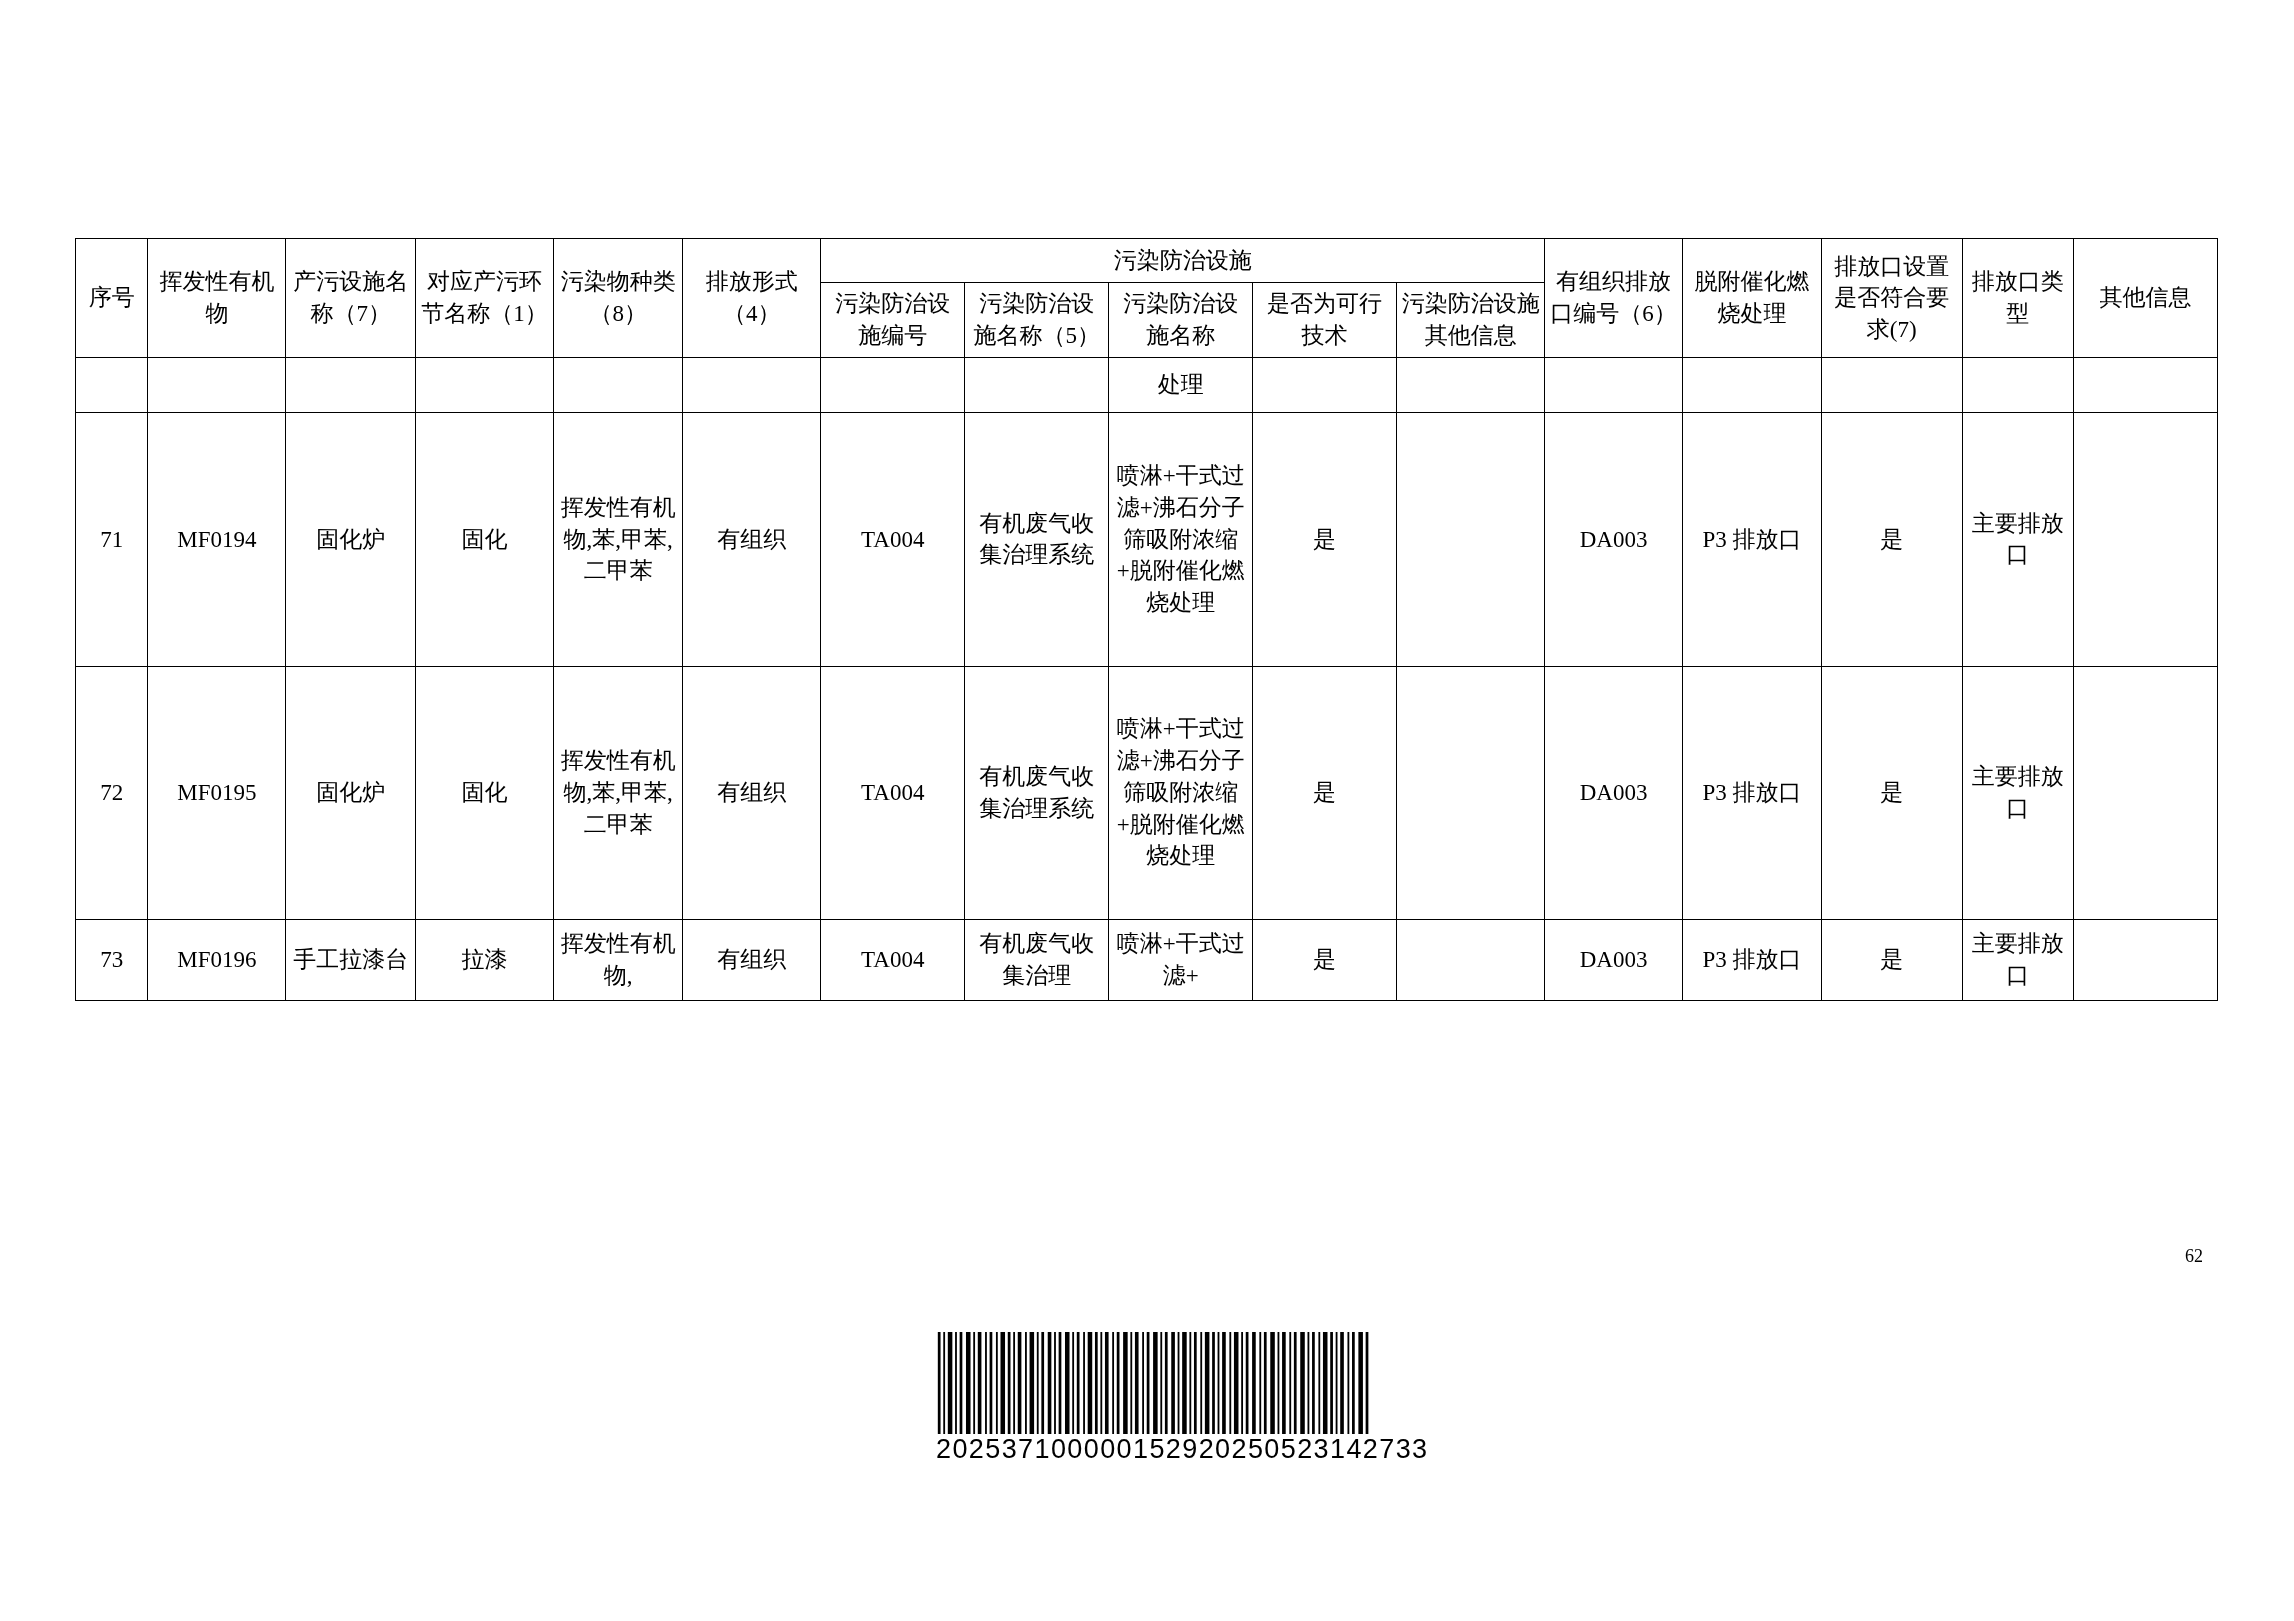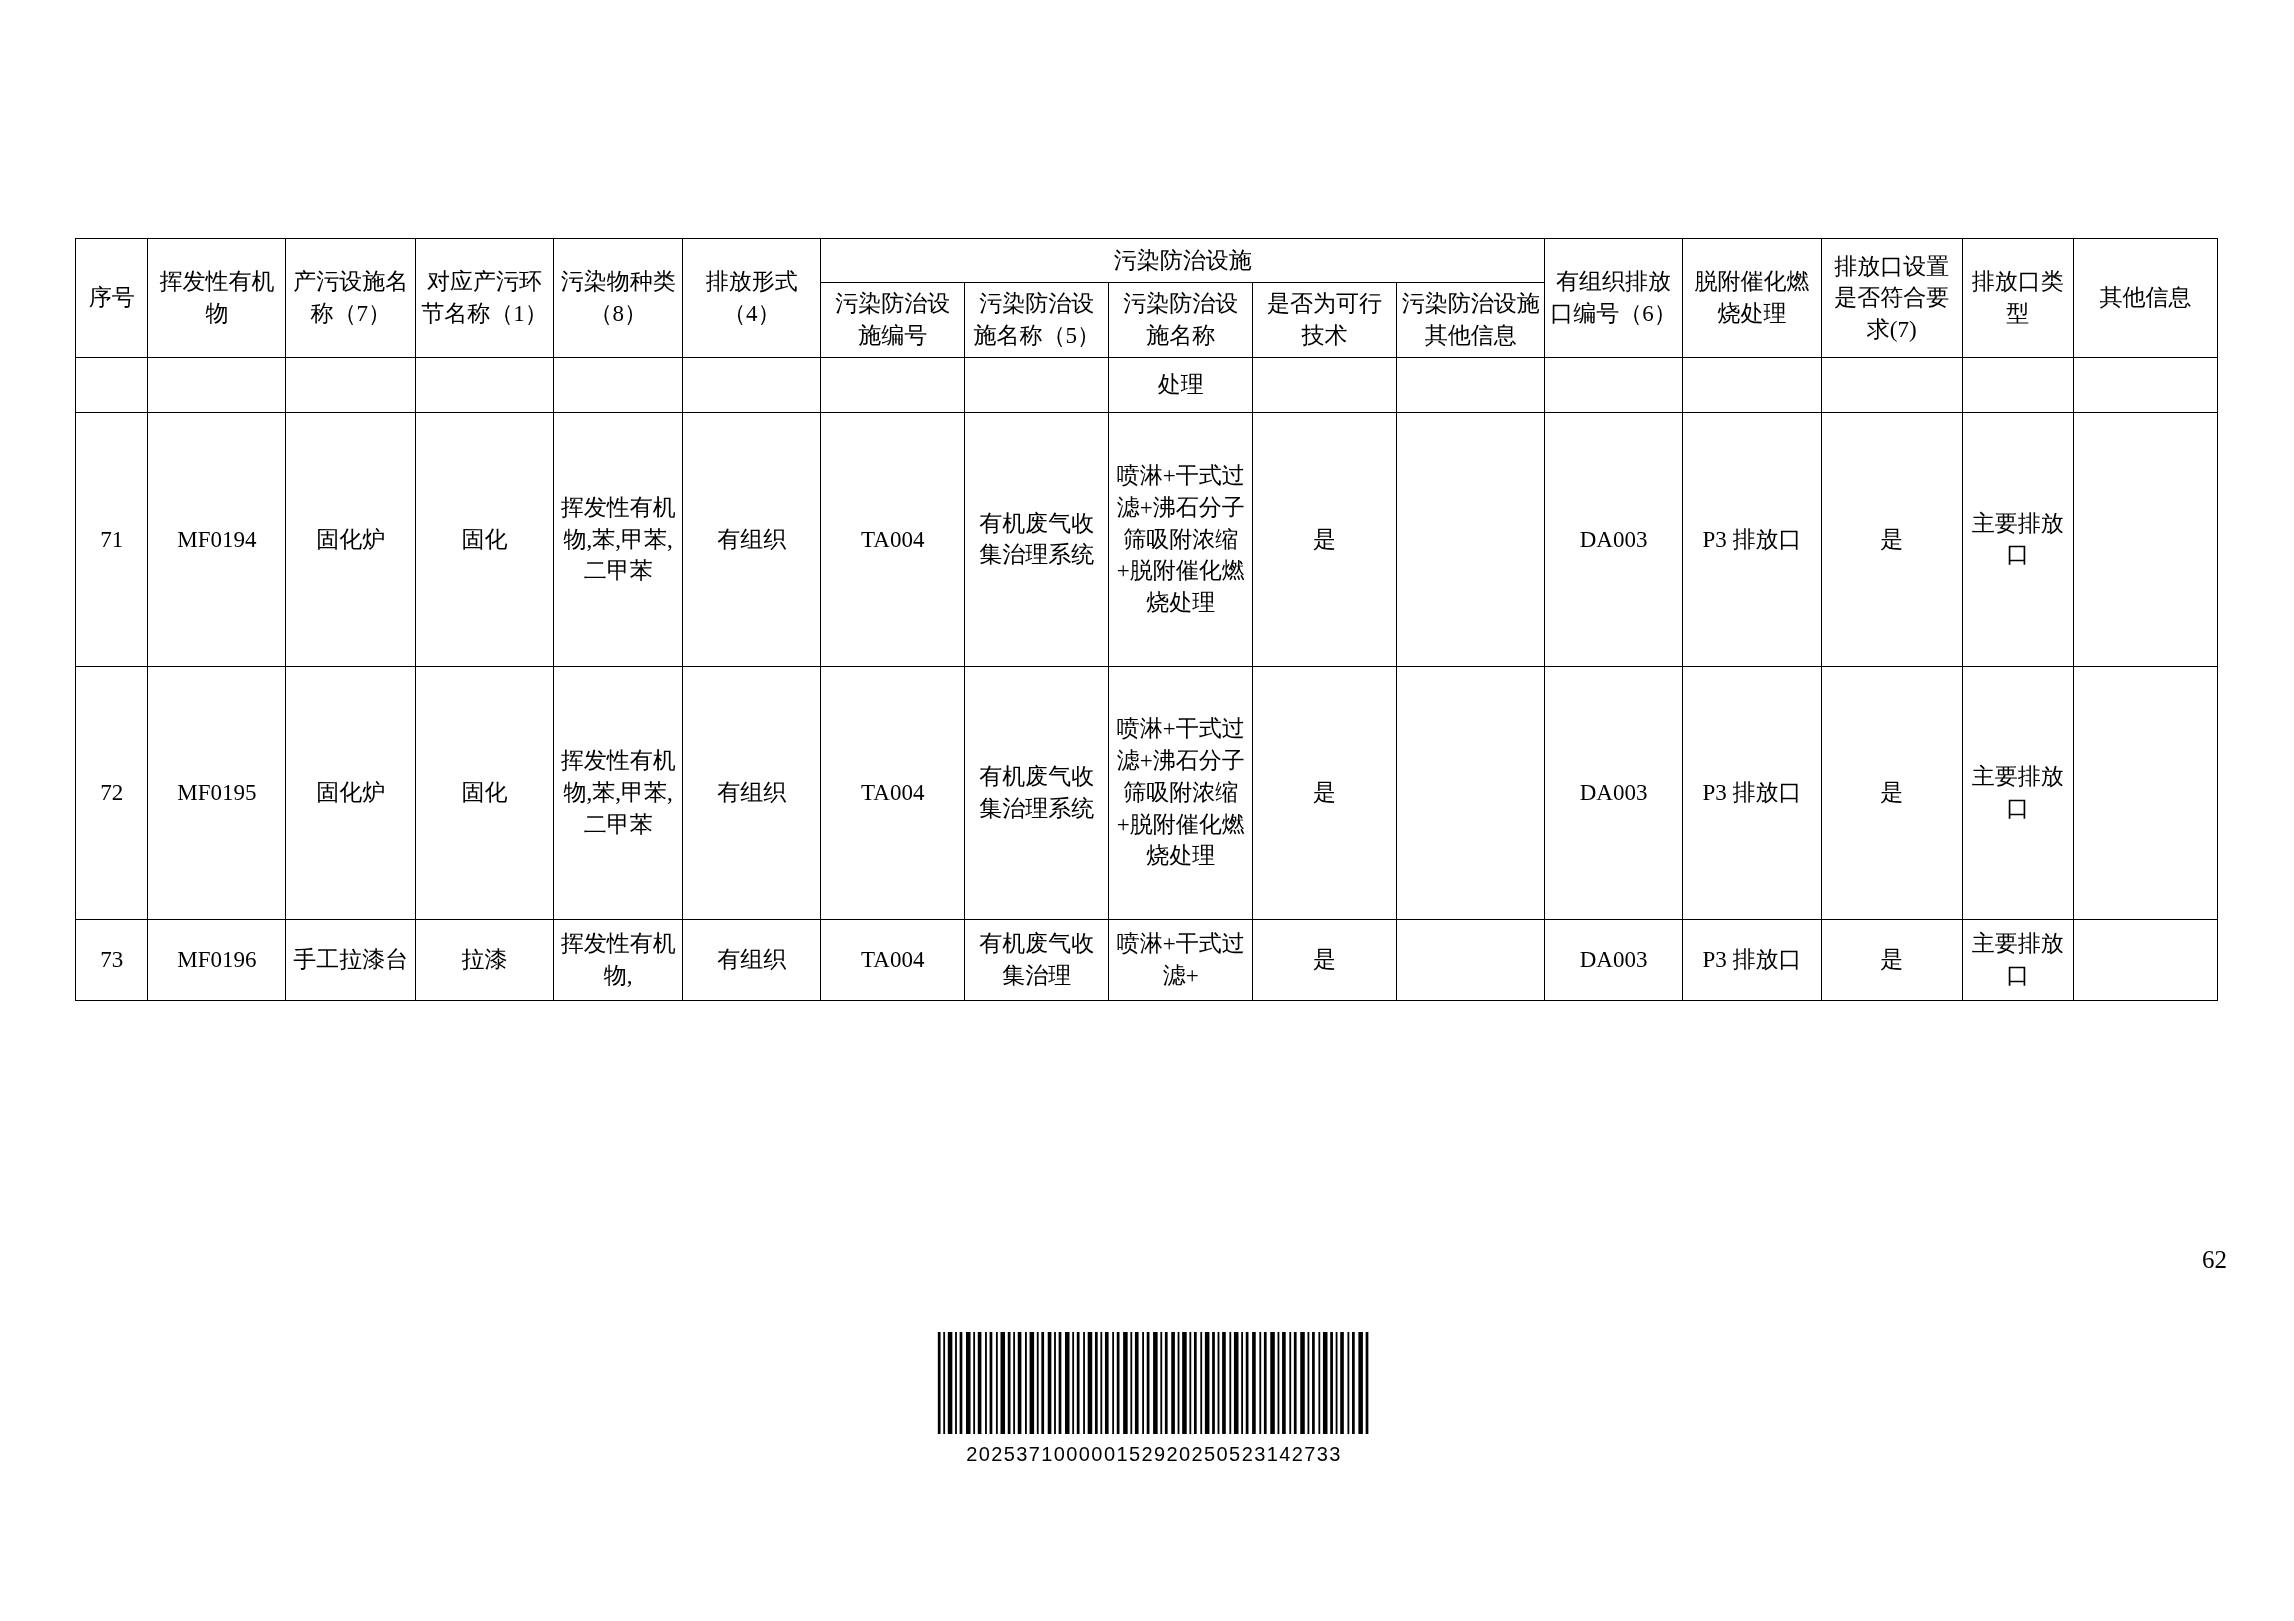--- a/index.html
+++ b/index.html
@@ -58,41 +58,41 @@
   col.c11 { width: 135px; }
   col.c12 { width: 136px; }
   col.c13 { width: 138px; }
   col.c14 { width: 109px; }
   col.c15 { width: 141px; }
   .row-tall td { height: 245px; }
   .row-frag td { height: 47px; }
   .row-last td { height: 73px; }
   .pagenum {
     position: absolute;
-    right: 68px;
+    right: 92px;
     top: 1246px;
-    font-size: 25px;
+    font-size: 18px;
     font-family: "Liberation Serif", serif;
   }
   .barcode-wrap {
     position: absolute;
     left: 936px;
     top: 1332px;
     width: 436px;
     text-align: center;
   }
   .barcode {
     height: 102px;
     width: 436px;
     display: block;
   }
   .barcode-num {
-    margin-top: 9px;
+    margin-top: 0;
     font-family: "Liberation Sans", sans-serif;
-    font-size: 20px;
+    font-size: 27px;
     letter-spacing: 1.4px;
   }
 </style>
 </head>
 <body>
 
 <div class="page">
 
   <table class="doc-table">
     <colgroup>

